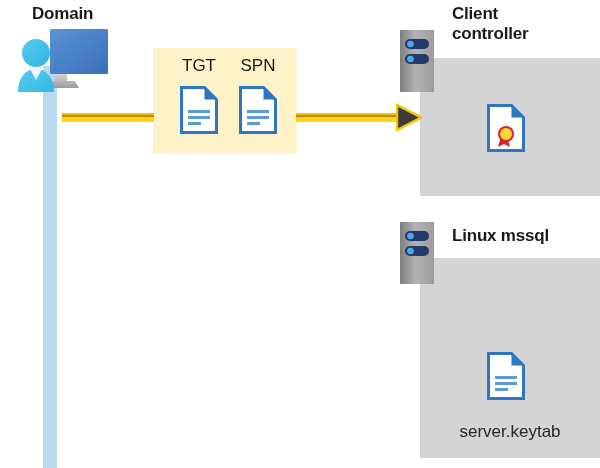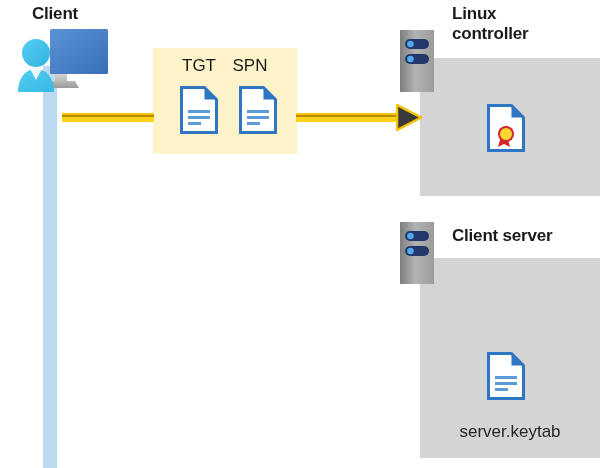--- a/index.html
+++ b/index.html
@@ -38,21 +38,21 @@
     left:153px;top:48px;width:144px;height:106px;
     background:#fdf2c8;
   }
   .doc-label{
     position:absolute;
     font-size:17px;color:#1a1a1a;
     text-align:center;width:52px;
     top:56px;
   }
   #label-tgt{left:173px;}
-  #label-spn{left:224px;}
+  #label-spn{left:232px;}
 
   
   .wire{
     height:9px;
     background:linear-gradient(to bottom,
        #f5c400 0%, #f5c400 26%,
        #b98b00 26%, #b98b00 50%,
        #ffd21a 50%, #ffd21a 100%);
   }
   #wire-a{left:62px;top:113px;width:92px;}
@@ -86,21 +86,21 @@
 </head>
 <body>
 
 <div id="stage">
 
   <div class="abs panel" id="panel-dc"></div>
   <div class="abs panel" id="panel-linux"></div>
 
   <div class="abs" id="lifeline"></div>
 
-  <div class="abs title-bold" id="title-client">Client</div>
+  <div class="abs title-bold" id="title-client">Domain</div>
 
   <div class="abs" id="client-icon">
     <svg width="104" height="66" viewBox="0 0 104 66" xmlns="http://www.w3.org/2000/svg">
       <defs>
         <linearGradient id="monGrad" x1="0" y1="0" x2="1" y2="1">
           <stop offset="0%" stop-color="#5b93d6"></stop>
           <stop offset="100%" stop-color="#3a6fb8"></stop>
         </linearGradient>
         <linearGradient id="standGrad" x1="0" y1="0" x2="0" y2="1">
           <stop offset="0%" stop-color="#d8d8d8"></stop>
@@ -154,21 +154,21 @@
   </div>
 
   <div class="abs wire" id="wire-a"></div>
   <div class="abs wire" id="wire-b"></div>
   <div class="abs" id="arrow-head">
     <svg width="26" height="27" viewBox="0 0 26 27" xmlns="http://www.w3.org/2000/svg">
       <path d="M1 1 L25 13.5 L1 26 Z" fill="#3a3a3a" stroke="#f5c400" stroke-width="2.5" stroke-linejoin="miter"></path>
     </svg>
   </div>
 
-  <div class="abs title-bold" id="title-dc">Linux
+  <div class="abs title-bold" id="title-dc">Client
 controller</div>
 
   <div class="abs rack" id="rack-dc">
     <svg width="34" height="62" viewBox="0 0 34 62" xmlns="http://www.w3.org/2000/svg">
       <defs>
         <linearGradient id="rackGrad1" x1="0" y1="0" x2="1" y2="0">
           <stop offset="0%" stop-color="#7e7e7e"></stop>
           <stop offset="45%" stop-color="#b3b3b3"></stop>
           <stop offset="100%" stop-color="#9b9b9b"></stop>
         </linearGradient>
@@ -184,21 +184,21 @@
   <div class="abs" id="cert-icon">
     <svg width="38" height="48" viewBox="0 0 38 48" xmlns="http://www.w3.org/2000/svg">
       <path d="M1.5 1.5 h23 l12 12 v33 h-35 z" fill="#ffffff" stroke="#2e75c4" stroke-width="3"></path>
       <path d="M24.5 1.5 l12 12 h-12 z" fill="#2e75c4"></path>
       <path d="M14 32 l-3 11 l6 -3 l6 3 l-3 -11 z" fill="#d4252a"></path>
       <circle cx="19" cy="30" r="8" fill="#d4252a"></circle>
       <circle cx="19" cy="30" r="6" fill="#ffd633"></circle>
     </svg>
   </div>
 
-  <div class="abs title-bold" id="title-linux">Client server</div>
+  <div class="abs title-bold" id="title-linux">Linux mssql</div>
 
   <div class="abs rack" id="rack-linux">
     <svg width="34" height="62" viewBox="0 0 34 62" xmlns="http://www.w3.org/2000/svg">
       <defs>
         <linearGradient id="rackGrad2" x1="0" y1="0" x2="1" y2="0">
           <stop offset="0%" stop-color="#7e7e7e"></stop>
           <stop offset="45%" stop-color="#b3b3b3"></stop>
           <stop offset="100%" stop-color="#9b9b9b"></stop>
         </linearGradient>
       </defs>

